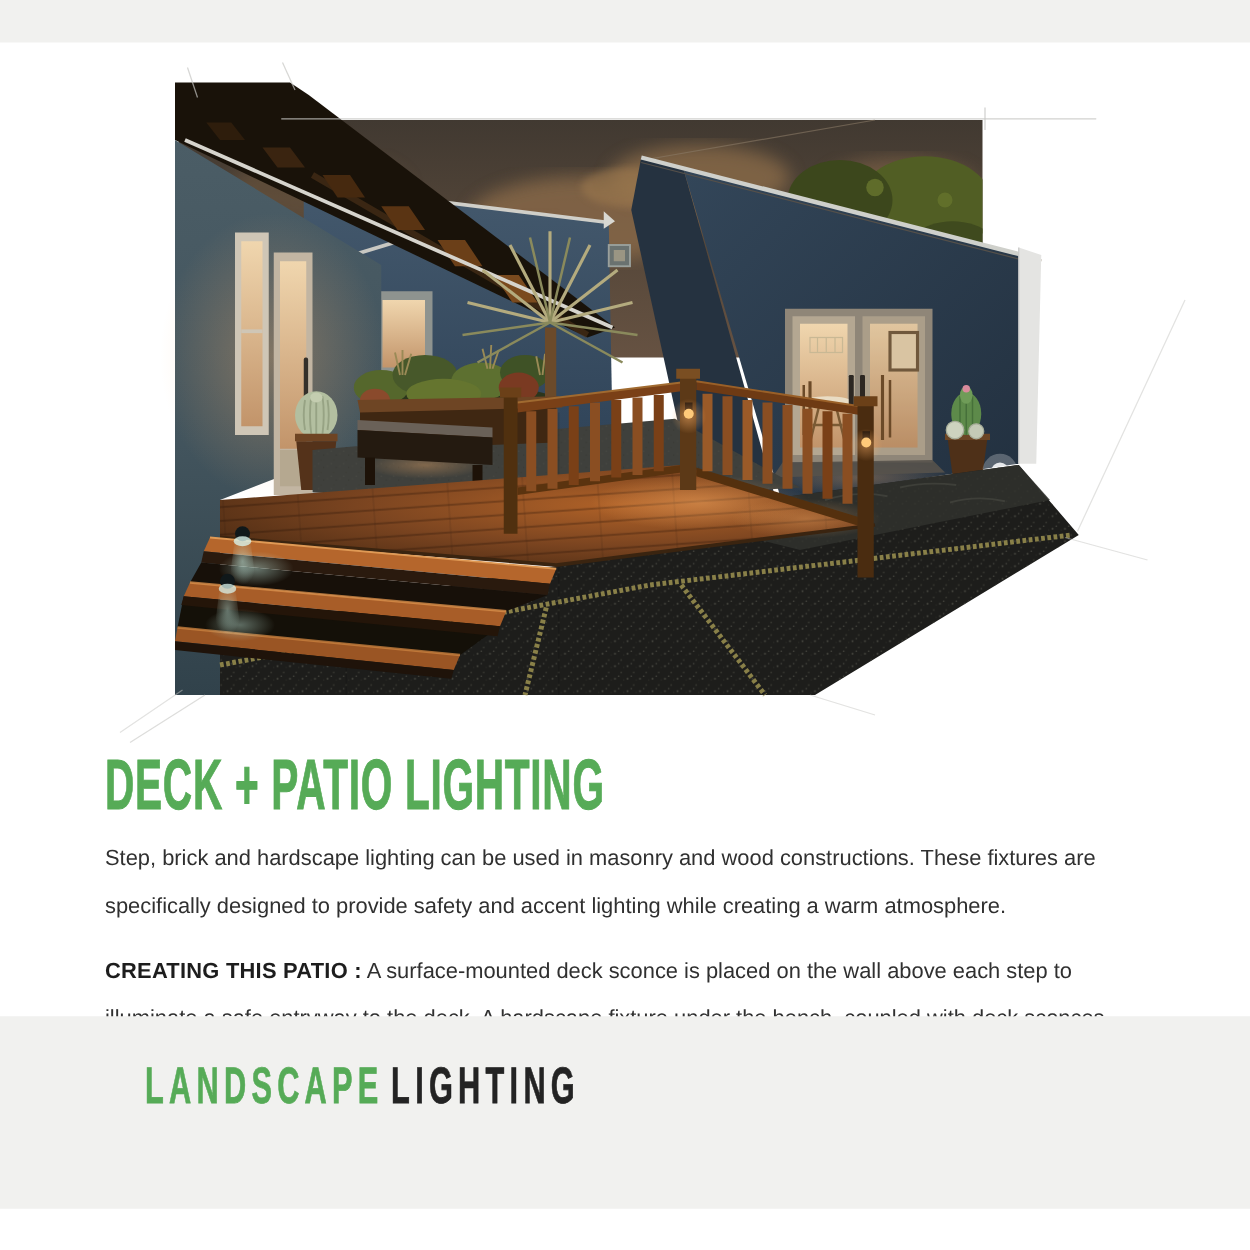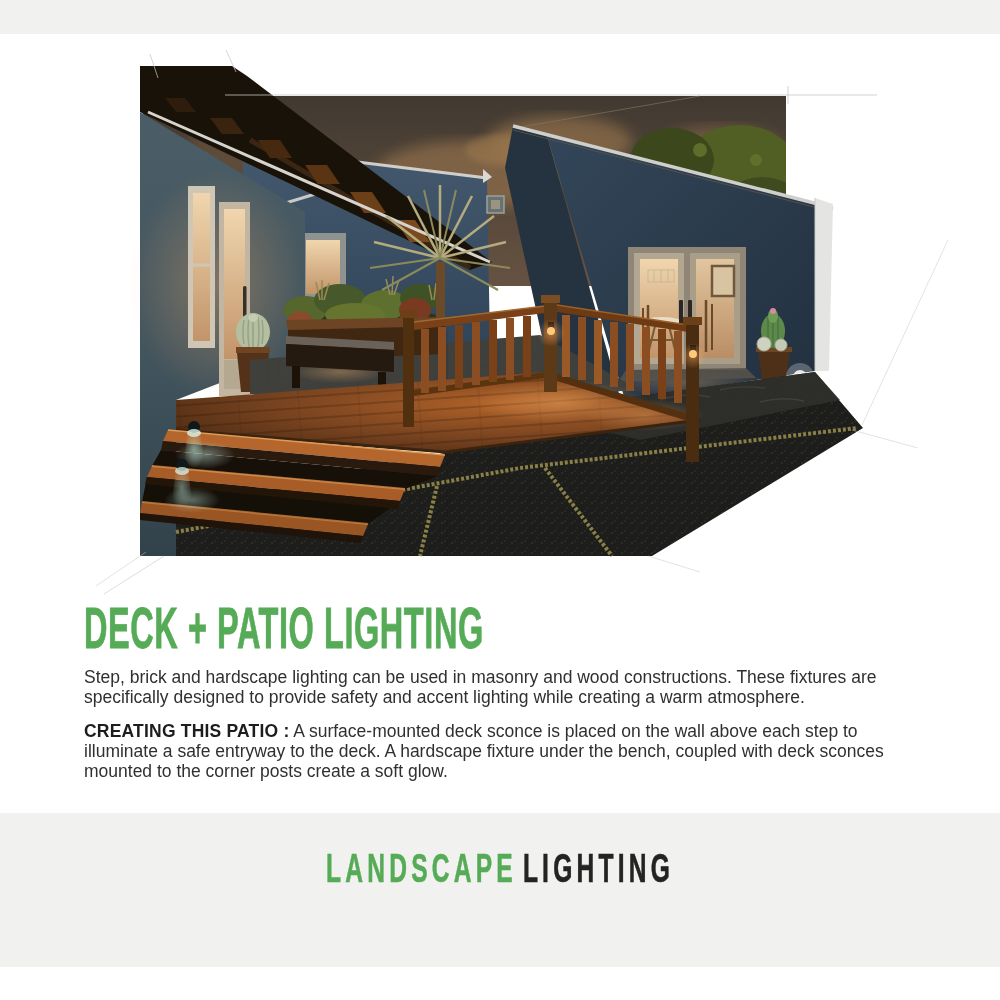--- a/index.html
+++ b/index.html
@@ -11,27 +11,27 @@
   .band{position:absolute;left:0;width:1000px;background:#f1f1ef;}
   .band-top{top:0;height:34px;}
   .scene{position:absolute;top:0;left:0;}
   .text-block{position:absolute;left:84px;top:572px;width:856px;margin-top:28px;}
   .headline{
     margin:0;font-size:57px;font-weight:700;color:#56ab57;line-height:1.0;
     white-space:nowrap;display:inline-block;transform:scaleX(0.57);transform-origin:left center;
     letter-spacing:1px;-webkit-text-stroke:0.8px #56ab57;
   }
   .para{
-    margin:10px 0 0 0;font-size:17.5px;line-height:20px;color:#303030;width:852px;
+    margin:10px 0 0 0;font-size:17.5px;line-height:38px;color:#303030;width:852px;
   }
   .para b{color:#1d1d1d;letter-spacing:0.2px;}
   .para.second{margin-top:14px;}
   .footer{
     position:absolute;left:0;top:813px;width:1000px;height:154px;background:#f1f1ef;
-    text-align:center;
+    text-align:left;
   }
   .brand-line{
     margin-top:33px;font-size:41px;font-weight:700;letter-spacing:7px;line-height:1.1;
     display:inline-block;transform:scaleX(0.60);transform-origin:center;white-space:nowrap;
     -webkit-text-stroke:0.6px currentColor;color:#232323;
   }
   .brand-line .green{color:#56ab57;-webkit-text-stroke:0.6px #56ab57;margin-right:10px;}
   .brand-line .dark{color:#232323;}
   .techniques{
     display:block;margin-top:0px;

